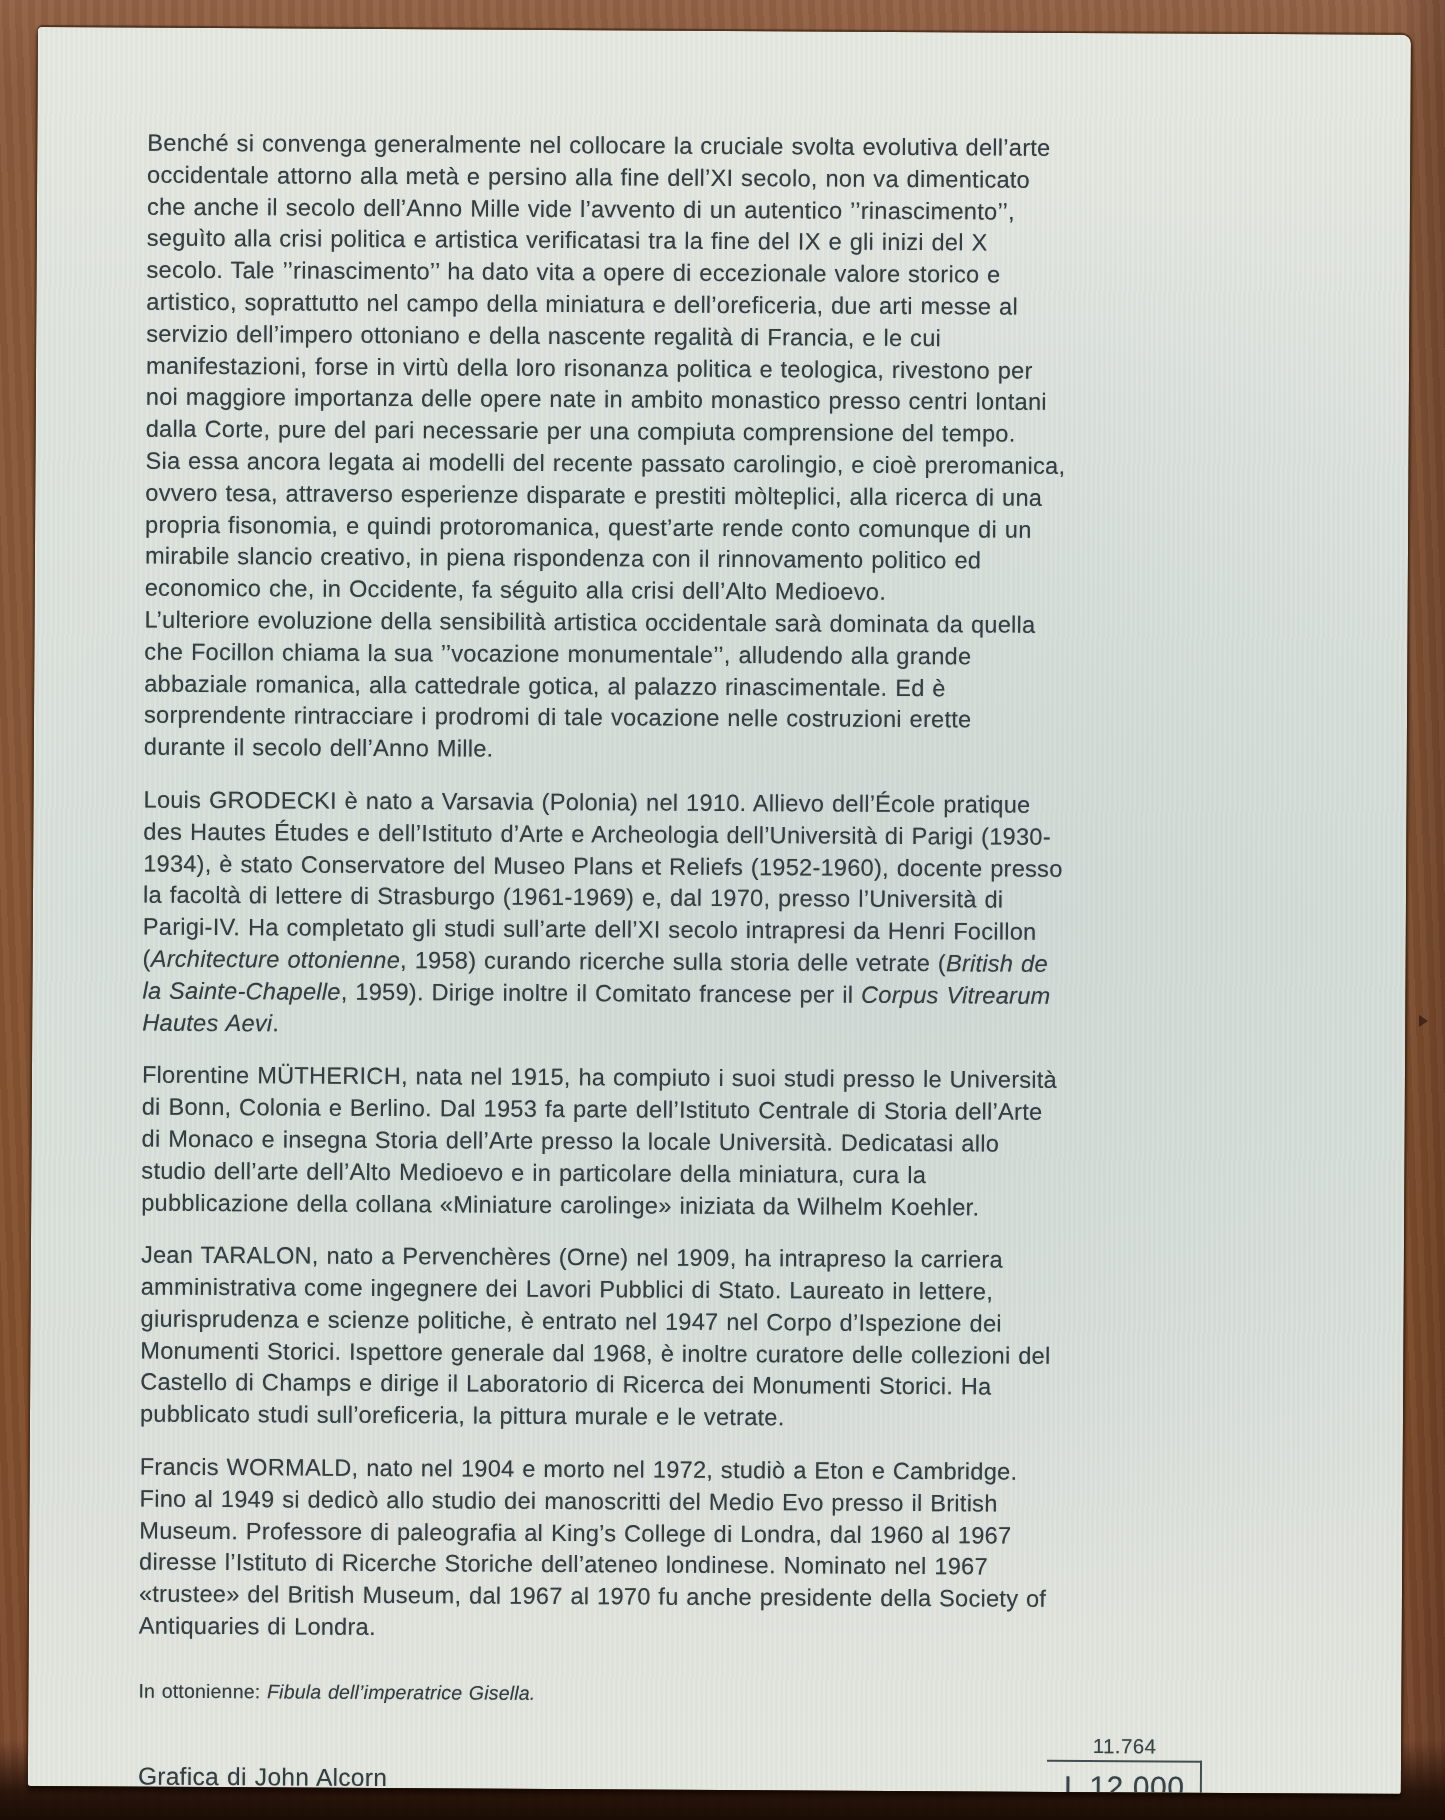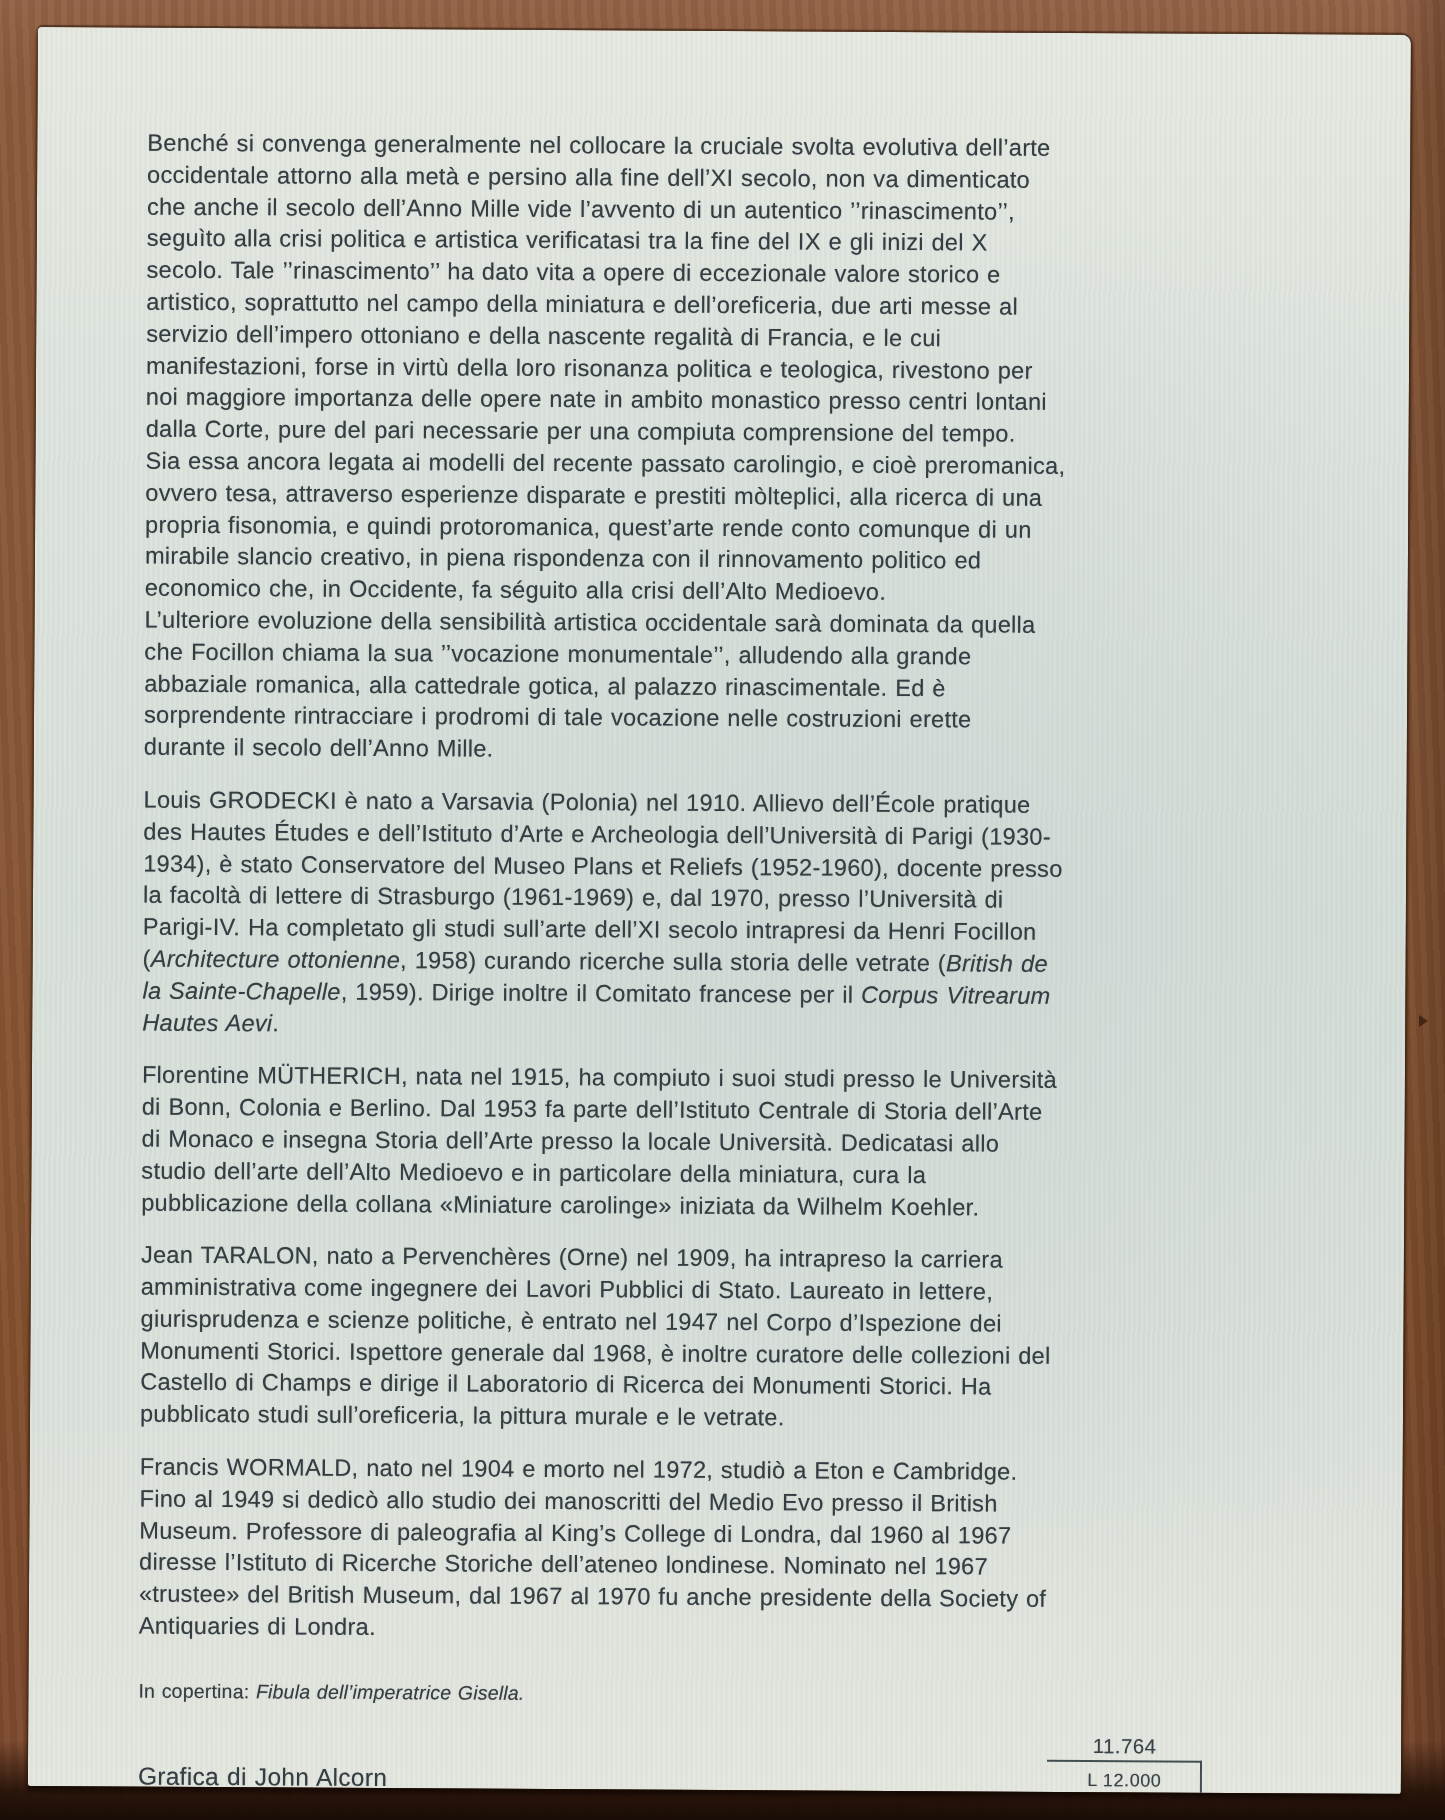--- a/index.html
+++ b/index.html
@@ -67,21 +67,21 @@
     line-height:26px;
     letter-spacing:0.4px;
   }
   .price-rule{
     border:none;
     border-top:2px solid #434e52;
     margin:1px 0 0 0;
   }
   .price-amount{
     text-align:center;
-    font-size:18px;
+    font-size:30px;
     padding-top:8px;
     letter-spacing:0.6px;
   }
   .price-vline{
     position:absolute;
     left:153px;top:27px;
     width:2px;height:62px;
     background:#434e52;
   }
   .edge-mark{
@@ -151,21 +151,21 @@
           </div>
           <div class="para">
             <div class="line"><span>Francis WORMALD, nato nel 1904 e morto nel 1972, studiò a Eton e Cambridge.</span></div>
             <div class="line"><span>Fino al 1949 si dedicò allo studio dei manoscritti del Medio Evo presso il British</span></div>
             <div class="line"><span>Museum. Professore di paleografia al King’s College di Londra, dal 1960 al 1967</span></div>
             <div class="line"><span>diresse l’Istituto di Ricerche Storiche dell’ateneo londinese. Nominato nel 1967</span></div>
             <div class="line"><span>«trustee» del British Museum, dal 1967 al 1970 fu anche presidente della Society of</span></div>
             <div class="line"><span>Antiquaries di Londra.</span></div>
           </div>
         </div>
-      <div class="caption"><span>In copertina: </span><span class="it">Fibula dell’imperatrice Gisella.</span></div>
+      <div class="caption"><span>In ottonienne: </span><span class="it">Fibula dell’imperatrice Gisella.</span></div>
       <div class="credit">Grafica di John Alcorn</div>
     </div>
 
     <div class="price-box">
       <div class="price-code">11.764</div>
       <hr class="price-rule">
       <div class="price-vline"></div>
       <div class="price-amount">L 12.000</div>
     </div>
 

